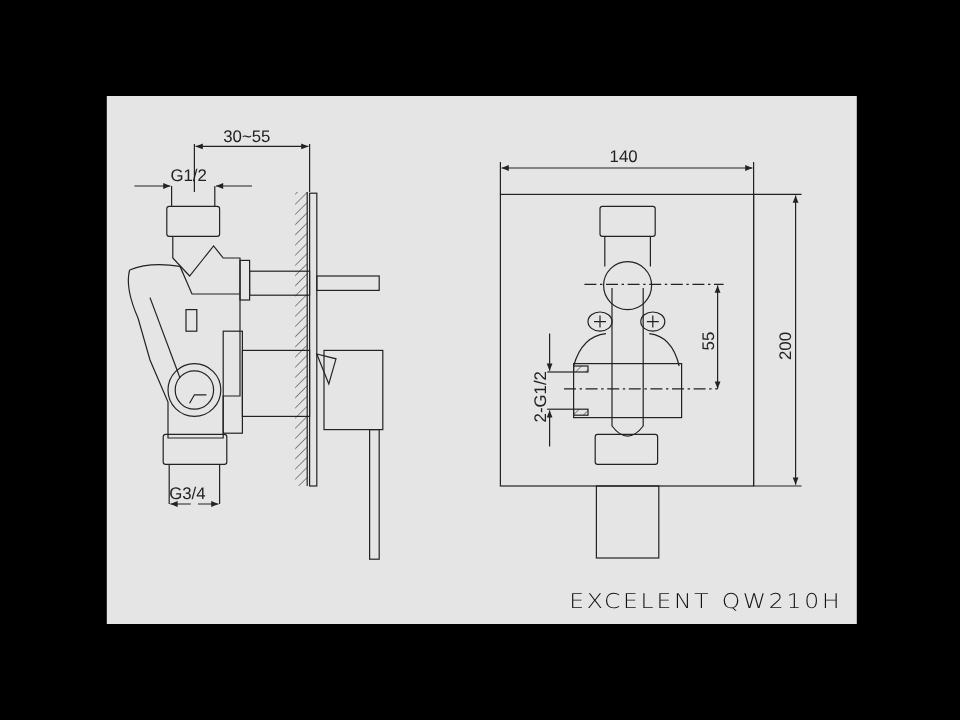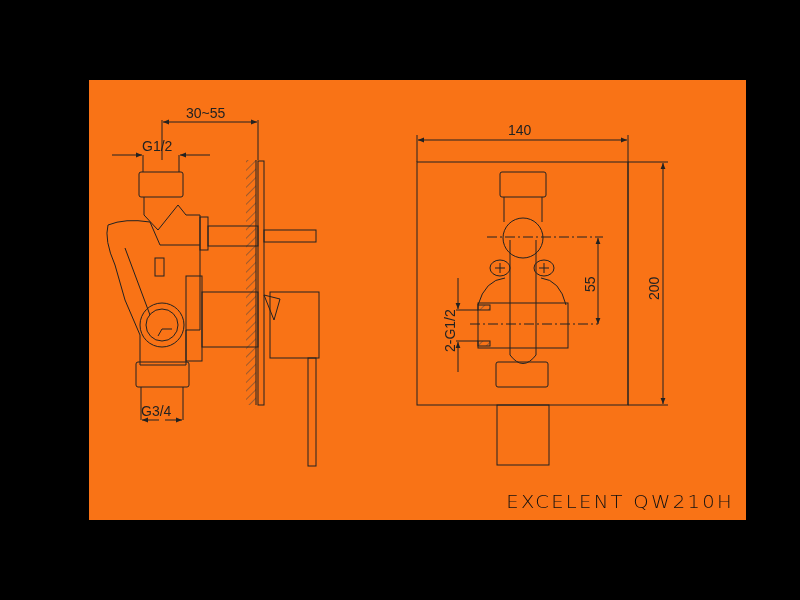--- a/index.html
+++ b/index.html
@@ -1,17 +1,17 @@
 <!DOCTYPE html>
 <html><head>
 <meta charset="utf-8">
 <style>
   html,body{margin:0;padding:0;background:#000;}
   body{width:800px;height:600px;position:relative;overflow:hidden;font-family:"Liberation Sans",sans-serif;}
-  #sheet{position:absolute;left:89px;top:80px;width:625px;height:440px;background:#f97316;padding-left:32px;}
+  #sheet{position:absolute;left:89px;top:80px;width:625px;height:440px;background:#e5e5e5;}
   svg{position:absolute;left:0;top:0;}
   .dim{font-family:"Liberation Sans",sans-serif;font-size:14px;fill:#222;}
   #title{position:absolute;right:12px;bottom:8px;font-family:"DejaVu Sans",sans-serif;font-size:17px;letter-spacing:2px;color:#111;font-weight:300;transform:scaleX(1.15);transform-origin:right bottom;}
 </style>
 </head>
 <body>
 
 <div id="sheet">
 <svg width="625" height="440" viewBox="89 80 625 440">
   <defs>

